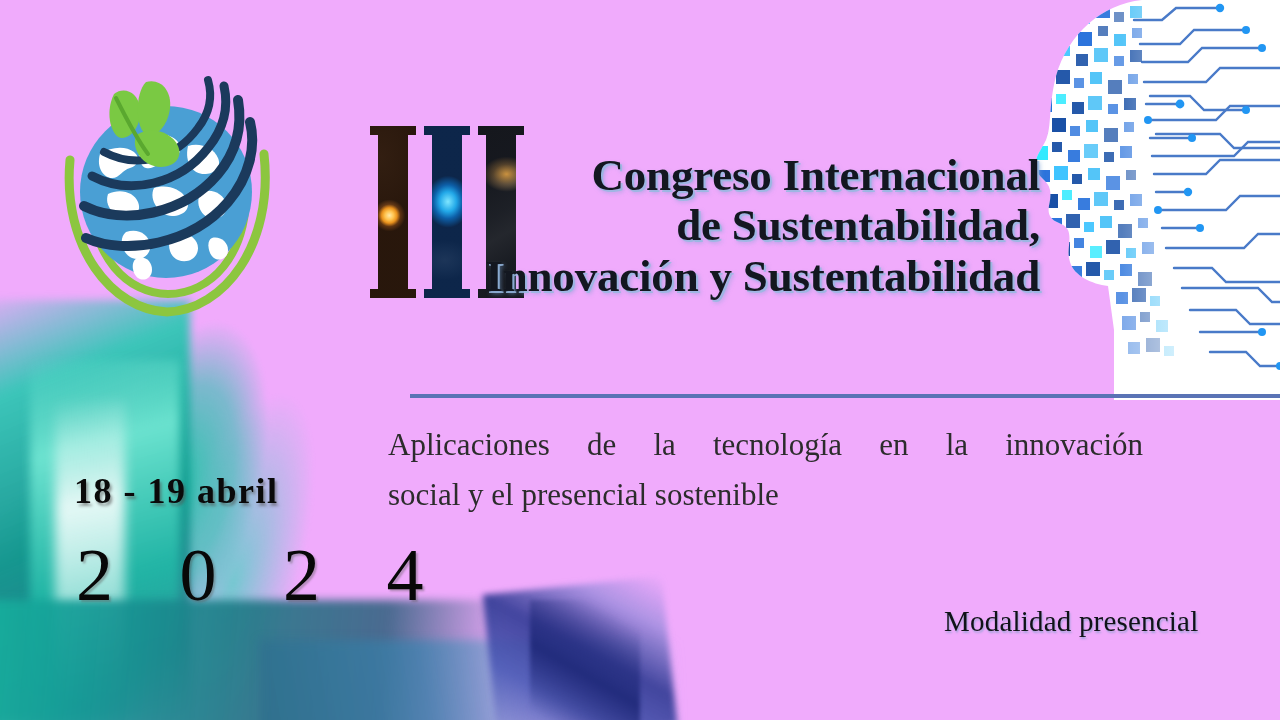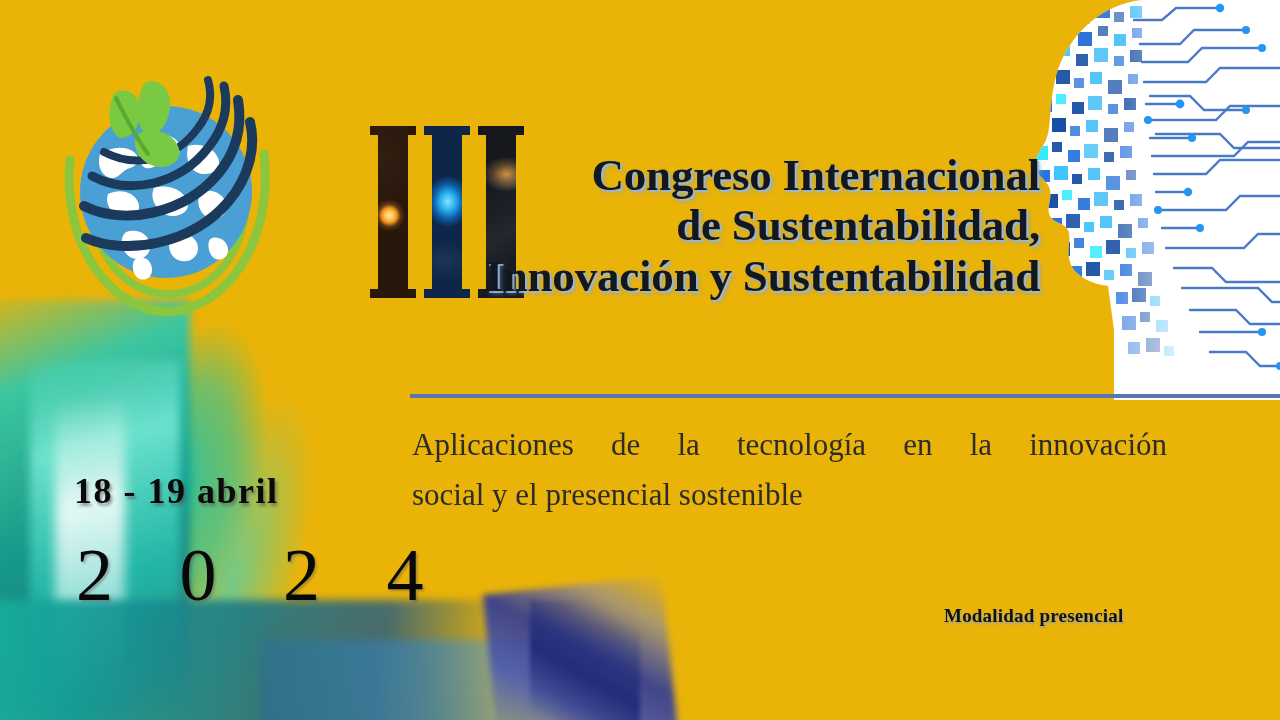--- a/index.html
+++ b/index.html
@@ -1,18 +1,18 @@
 <!DOCTYPE html>
 <html><head>
 <meta charset="utf-8">
 <style>
   html,body{margin:0;padding:0;background:#fff;}
   body{width:1280px;height:720px;overflow:hidden;
        font-family:"Liberation Serif",serif;}
-  #poster{position:relative;width:1280px;height:720px;background:#eab308;overflow:hidden;}
+  #poster{position:relative;width:1280px;height:720px;background:#f0abfc;overflow:hidden;}
 
   
   .wash{position:absolute;pointer-events:none;}
 
   #teal-main{left:-120px;top:280px;width:520px;height:500px;
     background:
       radial-gradient(ellipse 110px 240px at 55% 40%, rgba(31,196,168,.95) 0%, rgba(31,196,168,.55) 45%, rgba(31,196,168,0) 72%),
       radial-gradient(ellipse 150px 200px at 40% 72%, rgba(22,166,152,.95) 0%, rgba(22,166,152,.5) 50%, rgba(22,166,152,0) 76%),
       radial-gradient(ellipse 90px 280px at 70% 55%, rgba(64,212,190,.7) 0%, rgba(64,212,190,0) 70%);
     transform:rotate(16deg);filter:blur(2px);}
@@ -85,41 +85,41 @@
          color:#131720;
          text-shadow:2px 2px 0 rgba(150,185,225,.85), 3px 3px 4px rgba(120,160,210,.55);}
   #title .tl{display:block;white-space:nowrap;}
   #title .tl1{padding-left:148px;}
 
   
   #divider{position:absolute;left:410px;top:394px;width:870px;height:4px;
            background:#5a73b5;}
 
   
-  #subtitle{position:absolute;left:412px;top:420px;width:755px;
+  #subtitle{position:absolute;left:388px;top:420px;width:755px;
             font-family:"Liberation Serif",serif;font-weight:400;
             font-size:31px;line-height:1.62;color:#2c2c2c;
             text-align:justify;}
   #subtitle .sl{display:block;}
   #subtitle .sl1{text-align-last:justify;}
 
   
   #date-range{position:absolute;left:74px;top:470px;
     font-family:"Liberation Serif",serif;font-weight:700;
     font-size:36px;letter-spacing:1.5px;color:#0a0a0a;white-space:nowrap;
     text-shadow:2px 3px 3px rgba(80,80,80,.55);}
   #year{position:absolute;left:76px;top:533px;
     font-family:"Liberation Serif",serif;font-weight:400;
     font-size:74px;letter-spacing:24px;color:#080808;white-space:nowrap;
     text-shadow:2px 2px 2px rgba(90,90,90,.4);text-align:center;}
 
   
   #modality{position:absolute;left:944px;top:605px;
-    font-family:"Liberation Serif",serif;font-weight:700;
-    font-size:19px;letter-spacing:.2px;color:#101318;white-space:nowrap;
+    font-family:"Liberation Serif",serif;font-weight:400;
+    font-size:29px;letter-spacing:.2px;color:#101318;white-space:nowrap;
     text-shadow:1px 2px 2px rgba(130,160,205,.7);}
 </style>
 </head>
 <body>
 
 <div id="poster">
 
   <div class="wash" id="teal-main"></div>
   <div class="wash" id="teal-streak1"></div>
   <div class="wash" id="teal-streak2"></div>

